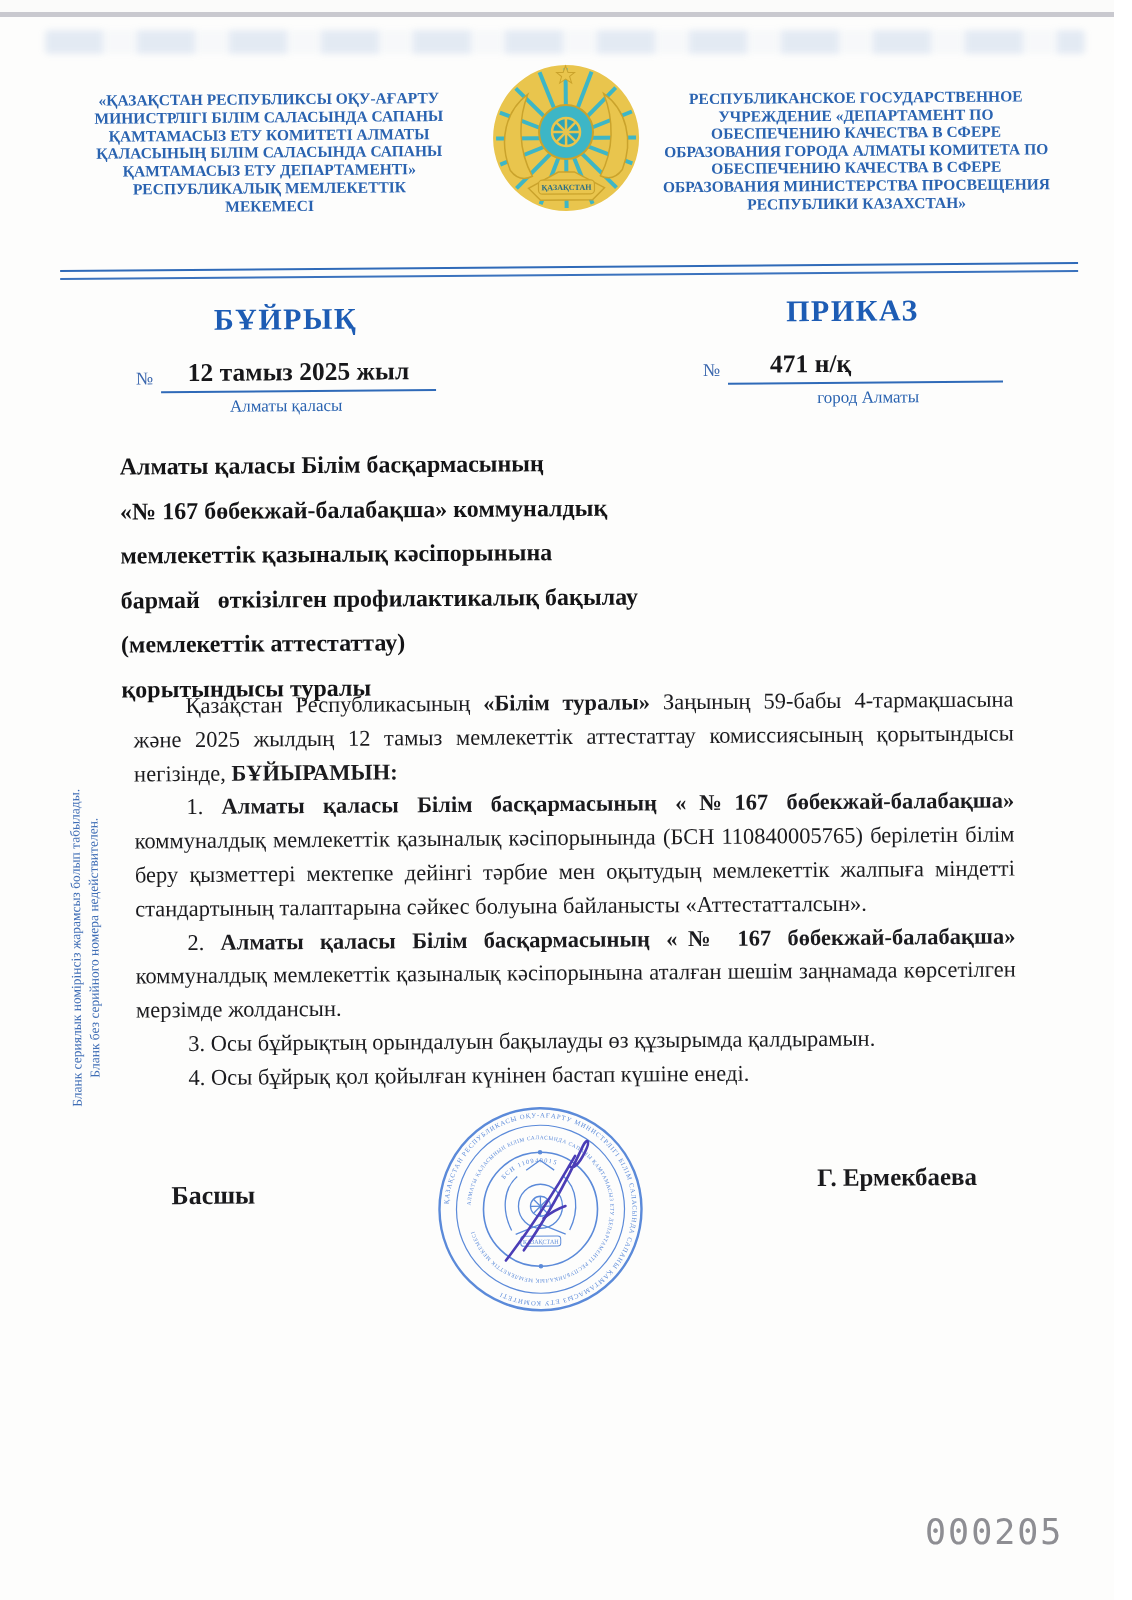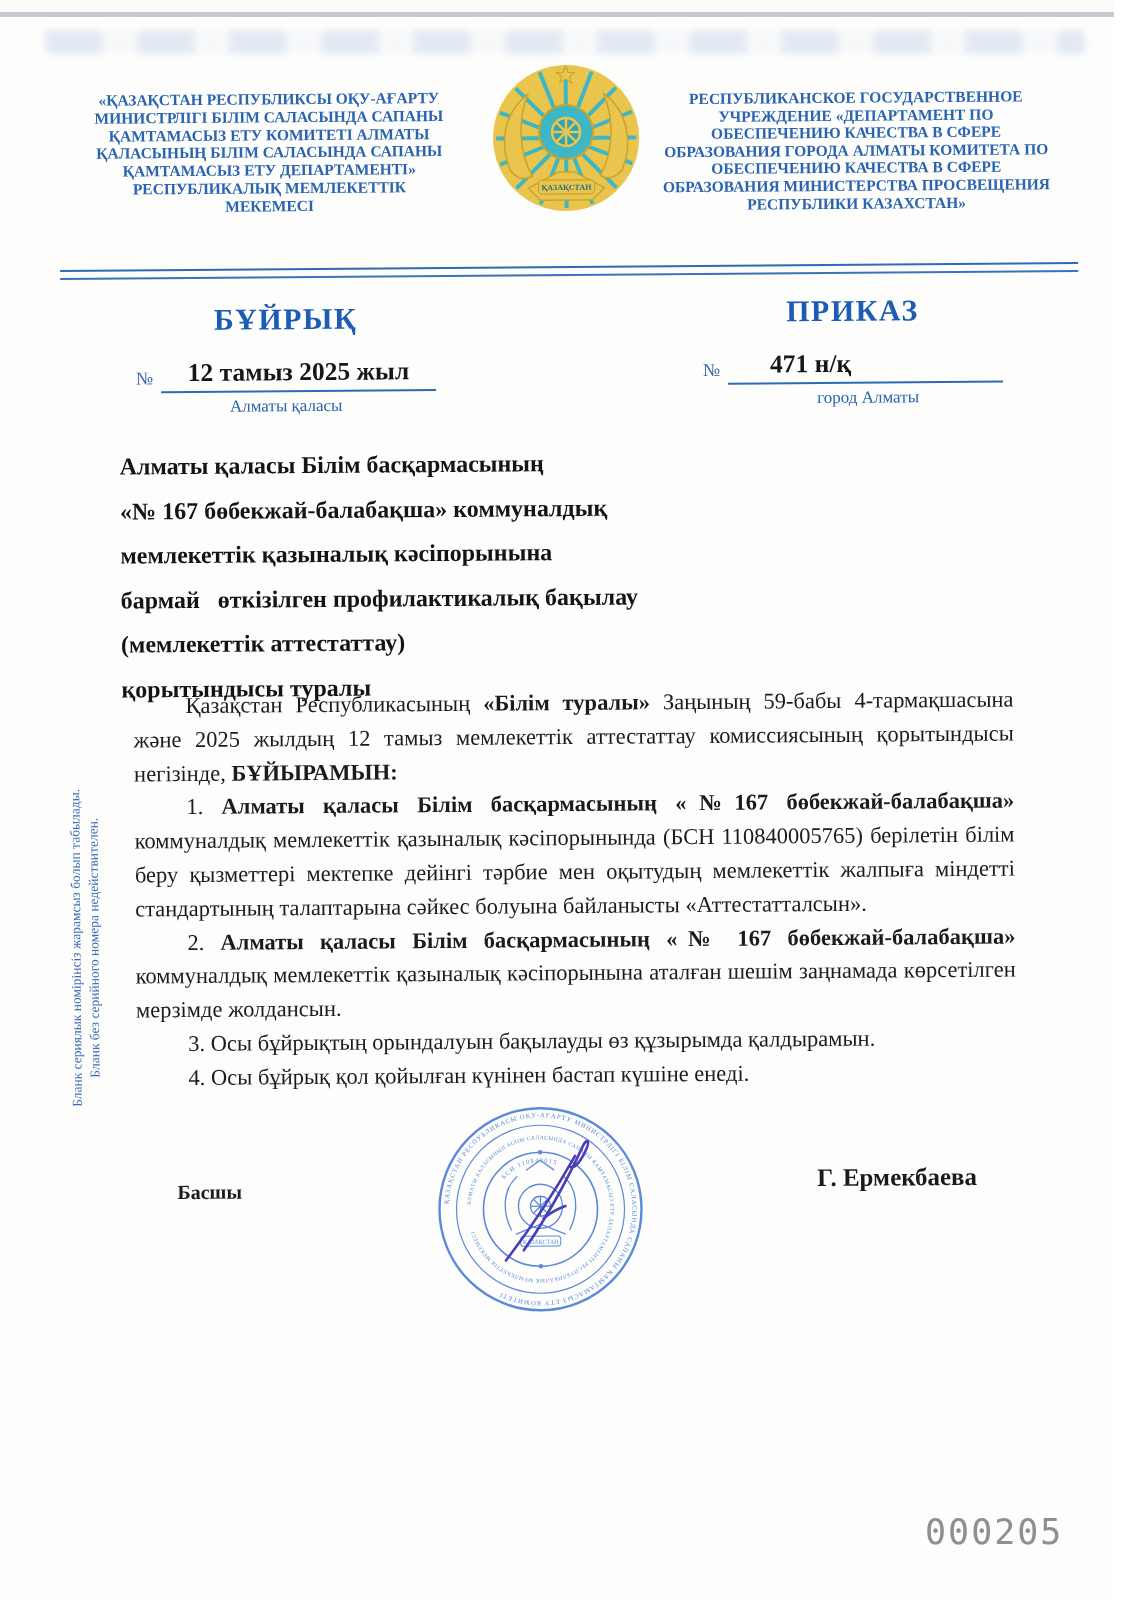--- a/index.html
+++ b/index.html
@@ -46,21 +46,21 @@
     font-size:24px;font-weight:bold;line-height:44.5px;}
   .subject-line{white-space:pre;}
 
   
   .body-text{position:absolute;left:128px;top:686px;width:880px;
     font-size:22.5px;line-height:33.8px;color:#1b1b1e;text-align:justify;}
   .body-text p{margin:0;text-indent:52px;}
   .b{font-weight:bold;}
 
   
-  .sig-title{position:absolute;left:168px;top:1178px;font-size:20px;font-weight:bold;color:#1a1a1d;}
+  .sig-title{position:absolute;left:162px;top:1178px;font-size:26px;font-weight:bold;color:#1a1a1d;}
   .sig-name{position:absolute;left:808px;top:1166px;font-size:25px;font-weight:bold;color:#1a1a1d;}
 
   .stamp{position:absolute;left:422px;top:1100px;width:218px;height:218px;}
   .stamp svg{overflow:visible;}
 
   
   .side-note{position:absolute;left:60px;top:1156px;width:424px;height:38px;
     transform:rotate(-90deg);transform-origin:0 0;text-align:center;
     color:#3f6db5;font-size:13.5px;line-height:18px;}
   .side-note div{white-space:nowrap;}

